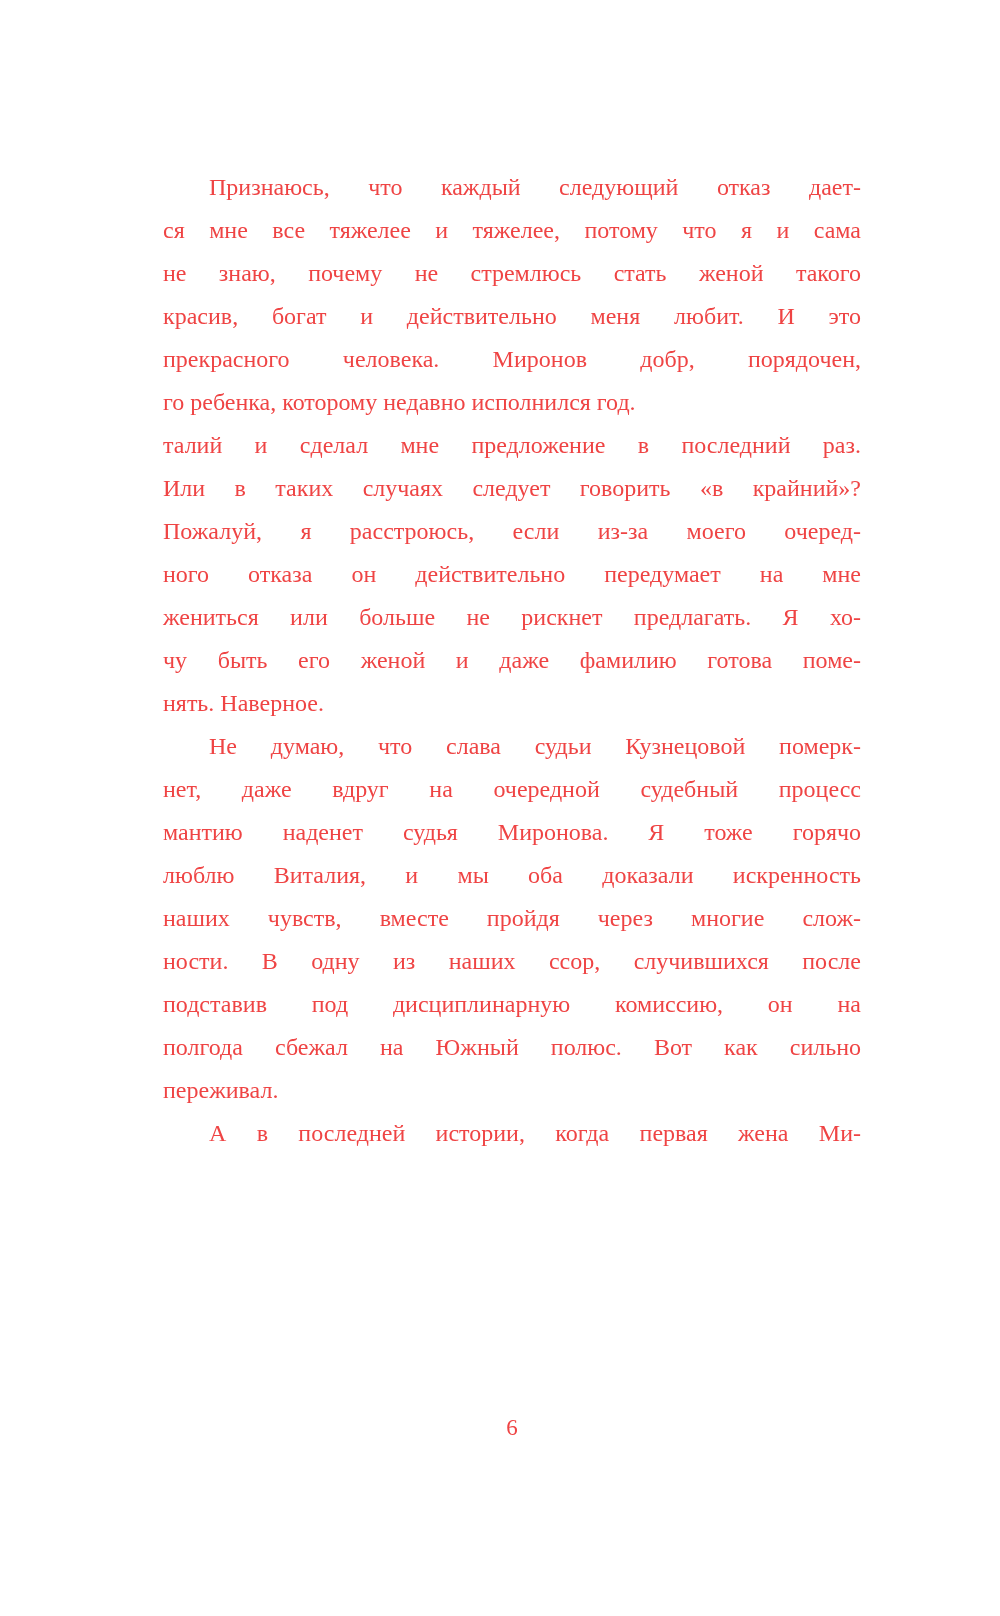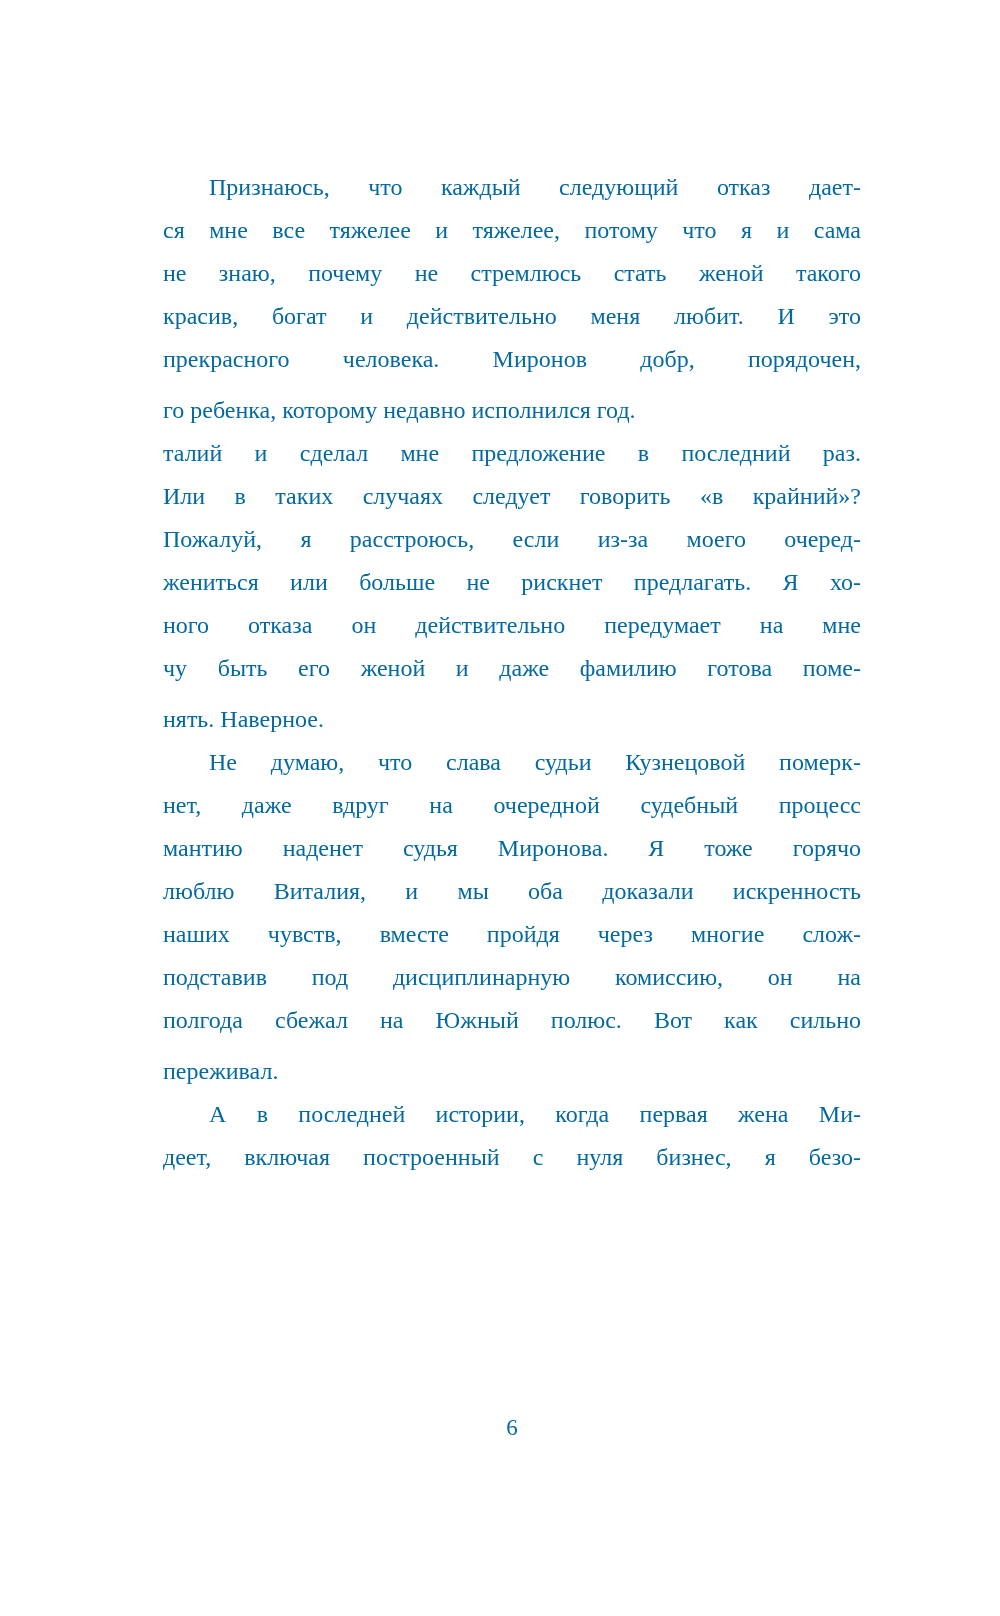--- a/index.html
+++ b/index.html
@@ -6,21 +6,21 @@
     margin: 0;
     padding: 0;
     background: #ffffff;
   }
   .page {
     position: relative;
     width: 1000px;
     height: 1616px;
     background: #ffffff;
     font-family: "Liberation Serif", "DejaVu Serif", serif;
-    color: #0369a1;
+    color: #ef4444;
     overflow: hidden;
   }
   .text-block {
     position: absolute;
     left: 163px;
     top: 166px;
     width: 698px;
     font-size: 24px;
     line-height: 43px;
   }
@@ -31,21 +31,20 @@
   .line {
     text-align: justify;
     text-align-last: justify;
   }
   .line.first {
     text-indent: 46px;
   }
   .line.unjustified {
     text-align: left;
     text-align-last: left;
-    margin-top: 8px;
   }
   .page-number {
     position: absolute;
     top: 1406px;
     left: 163px;
     width: 698px;
     text-align: center;
     font-size: 23px;
     line-height: 43px;
   }
@@ -60,34 +59,34 @@
         <div class="line">ся мне все тяжелее и тяжелее, потому что я и сама</div>
         <div class="line">не знаю, почему не стремлюсь стать женой такого</div>
         <div class="line">красив, богат и действительно меня любит. И это</div>
         <div class="line">прекрасного человека. Миронов добр, порядочен,</div>
         <div class="line unjustified">го ребенка, которому недавно исполнился год.</div>
       </div>
       <div class="para">
         <div class="line">талий и сделал мне предложение в последний раз.</div>
         <div class="line">Или в таких случаях следует говорить «в крайний»?</div>
         <div class="line">Пожалуй, я расстроюсь, если из-за моего очеред-</div>
+        <div class="line">ного отказа он действительно передумает на мне</div>
         <div class="line">жениться или больше не рискнет предлагать. Я хо-</div>
-        <div class="line">ного отказа он действительно передумает на мне</div>
         <div class="line">чу быть его женой и даже фамилию готова поме-</div>
         <div class="line unjustified">нять. Наверное.</div>
       </div>
       <div class="para">
         <div class="line first">Не думаю, что слава судьи Кузнецовой померк-</div>
         <div class="line">нет, даже вдруг на очередной судебный процесс</div>
         <div class="line">мантию наденет судья Миронова. Я тоже горячо</div>
         <div class="line">люблю Виталия, и мы оба доказали искренность</div>
         <div class="line">наших чувств, вместе пройдя через многие слож-</div>
+        <div class="line">ности. В одну из наших ссор, случившихся после</div>
         <div class="line">подставив под дисциплинарную комиссию, он на</div>
         <div class="line">полгода сбежал на Южный полюс. Вот как сильно</div>
         <div class="line unjustified">переживал.</div>
       </div>
       <div class="para">
         <div class="line first">А в последней истории, когда первая жена Ми-</div>
-        <div class="line">деет, включая построенный с нуля бизнес, я безо-</div>
       </div>
     </div>
   <div class="page-number">6</div>
 </div>
 
 </body></html>

